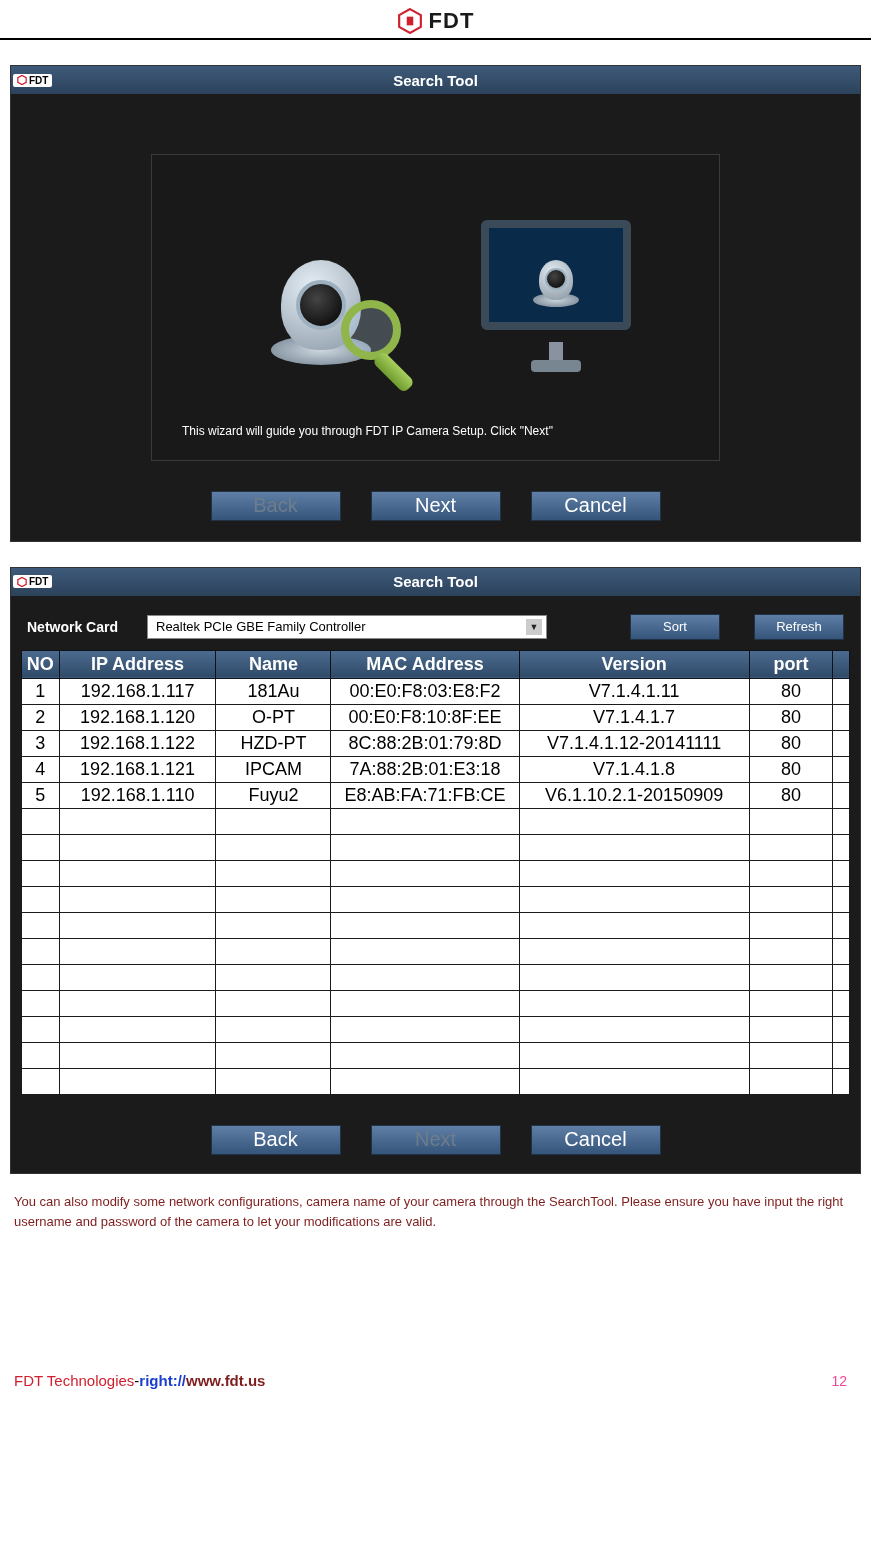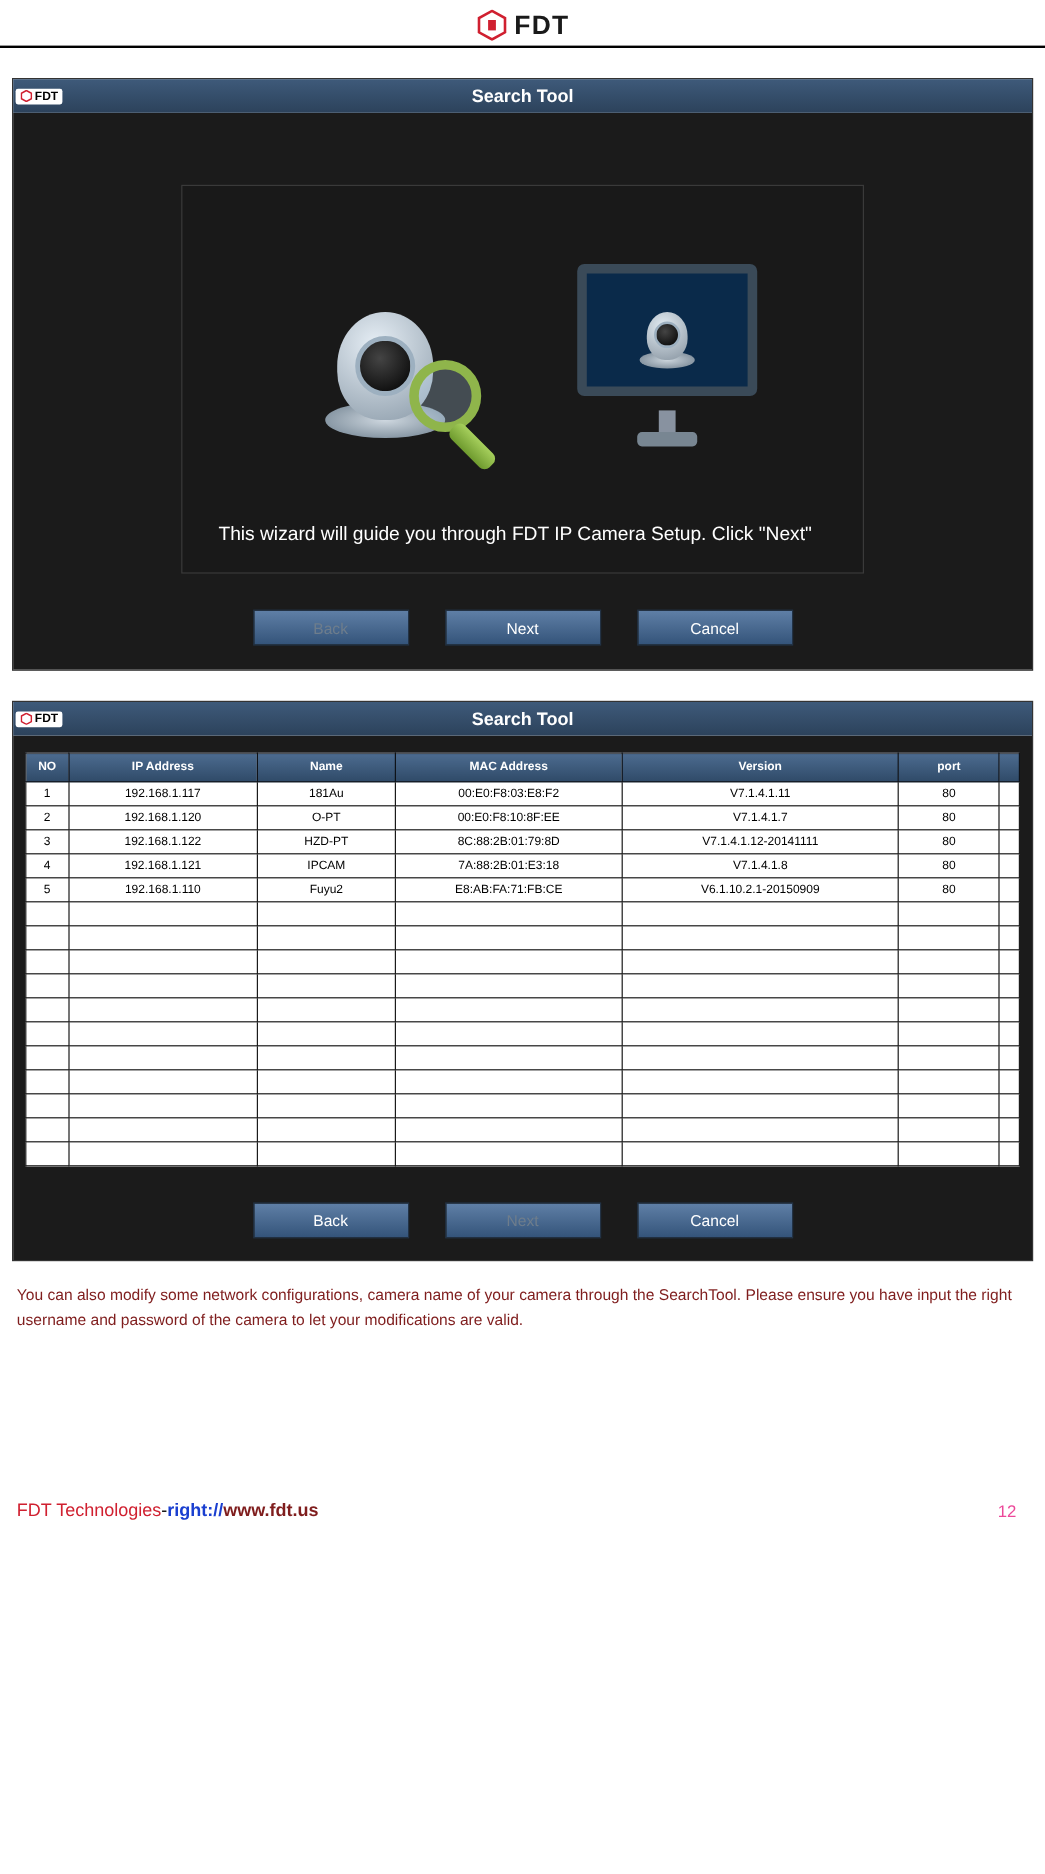--- a/index.html
+++ b/index.html
@@ -141,36 +141,36 @@
     background: radial-gradient(circle at 40% 30%, #e2ebf2, #86939f);
     border-radius:50% 50% 45% 45%;
   }
   .mini-cam .b3 {
     position:absolute; bottom:20px; left:24px; width:22px; height:22px;
     background: radial-gradient(circle at 40% 35%, #444, #000);
     border:2px solid #9db0c0; border-radius:50%;
   }
   .wizard-text {
     color: #fff;
-    font-size: 16px;
-    margin-top: 30px;
+    font-size: 12px;
+    margin-top: 18px;
     line-height: 1.4;
   }
   .btn-row {
     display: flex;
     justify-content: center;
     gap: 30px;
     margin-top: 30px;
   }
   .app-btn {
     width: 130px; height: 30px;
     background: linear-gradient(#5f7fa6, #34547a);
     border: 1px solid #223245;
     color: #fff;
-    font-size: 13px;
+    font-size: 20px;
     display: flex; align-items: center; justify-content: center;
     cursor: pointer;
   }
   .app-btn.disabled { color: #6e7d8c; cursor: default; }
 
   
   .second-body {
     background: #1b1b1b;
     padding: 14px 10px 18px 10px;
     color: #fff;
@@ -201,22 +201,22 @@
     background: linear-gradient(#5e7ea5, #34547a);
     border: 1px solid #223245;
     color: #fff;
     display: flex; align-items: center; justify-content: center;
     cursor: pointer;
     font-size: 13px;
   }
   .device-table {
     width: 100%;
     border-collapse: collapse;
-    background: #ffffff;
-    font-size: 10px;
+    background: #14532d;
+    font-size: 18px;
   }
   .device-table th {
     background: linear-gradient(#4c6b8f, #2f4a68);
     color: #fff;
     font-weight: bold;
     border: 1px solid #0e1218;
     padding: 3px 4px;
     text-align: center;
     height: 24px;
   }
@@ -318,20 +318,31 @@
   <div class="searchtool-titlebar">
     <span class="mini-logo">
       <svg viewBox="0 0 24 24">
           <polygon points="12,1 22,6.5 22,17.5 12,23 2,17.5 2,6.5" fill="none" stroke="#d02030" stroke-width="3"></polygon>
         </svg>
       <span>FDT</span>
     </span>
     <span class="title-text">Search Tool</span>
   </div>
   <div class="second-body">
+    <div class="nc-row">
+      <span class="nc-label">Network Card</span>
+      <div class="nc-select">
+        <span>Realtek PCIe GBE Family Controller</span>
+        <span class="caret">▼</span>
+      </div>
+      <div style="flex:1"></div>
+      <div class="small-btn">Sort</div>
+      <div style="width:14px"></div>
+      <div class="small-btn">Refresh</div>
+    </div>
 
     <table class="device-table">
       <thead>
         <tr>
           <th class="col-no">NO</th>
           <th class="col-ip">IP Address</th>
           <th class="col-name">Name</th>
           <th class="col-mac">MAC Address</th>
           <th class="col-ver">Version</th>
           <th class="col-port">port</th>

